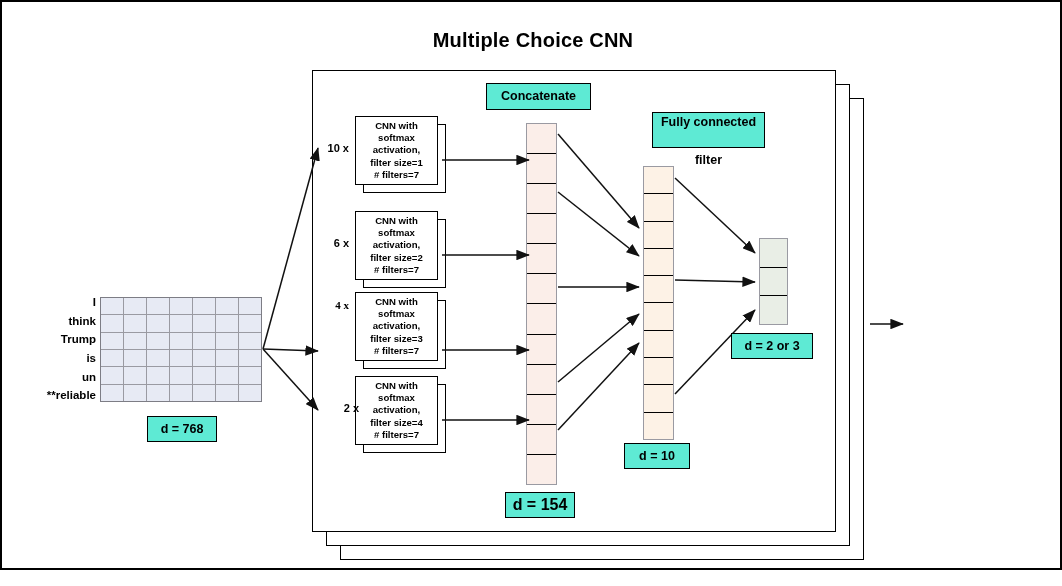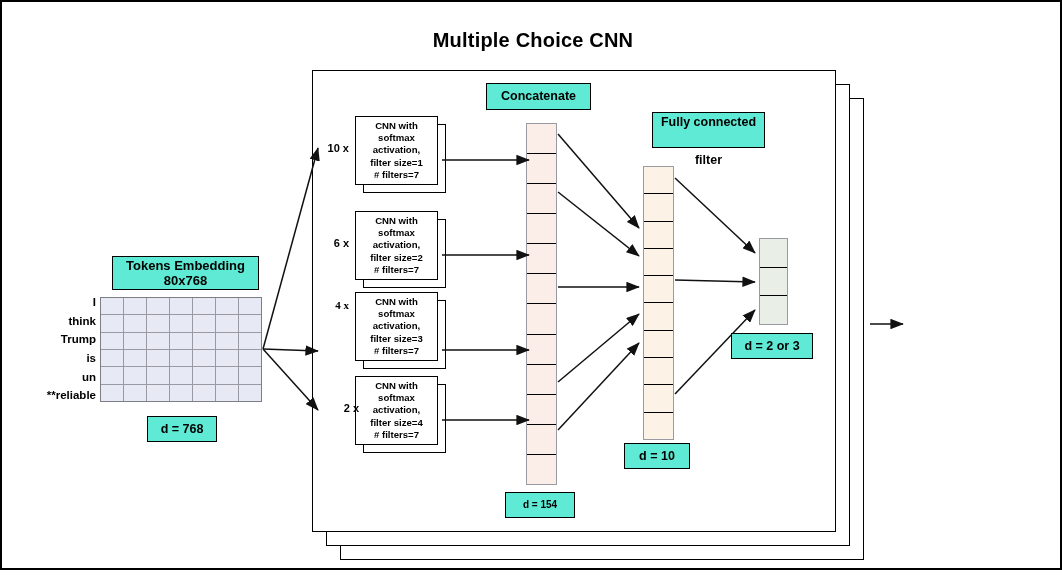--- a/index.html
+++ b/index.html
@@ -53,21 +53,21 @@
 
   
   .col{border:1.4px solid #9a9aa2;display:flex;flex-direction:column;z-index:10;}
   .col i{flex:1 1 0;border-bottom:1.1px solid #000;display:block;}
   .col i:last-child{border-bottom:none;}
   #col-concat{left:524px;top:121px;width:31px;height:362px;background:#fbeee9;}
   #col-fc{left:641px;top:164px;width:31px;height:274px;background:#fdf2e6;}
   #col-out{left:757px;top:236px;width:29px;height:87px;background:#e9eee6;}
 
   #concat-title{left:484px;top:81px;width:105px;height:27px;font-size:12.5px;}
-  #concat-d{left:503px;top:490px;width:70px;height:26px;font-size:10px;}
+  #concat-d{left:503px;top:490px;width:70px;height:26px;font-size:16px;}
   #fc-title{left:650px;top:110px;width:113px;height:36px;font-size:12.5px;flex-direction:column;}
   #fc-title span{display:block;margin-top:23px;}
   #fc-d{left:622px;top:441px;width:66px;height:26px;font-size:12.5px;}
   #out-d{left:729px;top:331px;width:82px;height:26px;font-size:12.5px;}
 
   
   #avg-box{left:904px;top:303px;width:135px;height:38px;font-size:12.5px;flex-direction:column;}
   #avg-box span{display:block;}
 
   
@@ -77,24 +77,20 @@
 <body>
 
 <div id="root">
 
   <div class="abs" id="title">Multiple Choice CNN</div>
 
   <div class="abs panel" id="panel-back2"></div>
   <div class="abs panel" id="panel-back1"></div>
   <div class="abs panel" id="panel-front"></div>
 
-  <div class="abs lbl" id="emb-title">
-    <span>Tokens Embedding</span>
-    <span>80x768</span>
-  </div>
 
   <div class="abs" id="emb-tokens">
     <span>I</span>
     <span>think</span>
     <span>Trump</span>
     <span>is</span>
     <span>un</span>
     <span>**reliable</span>
   </div>
 

